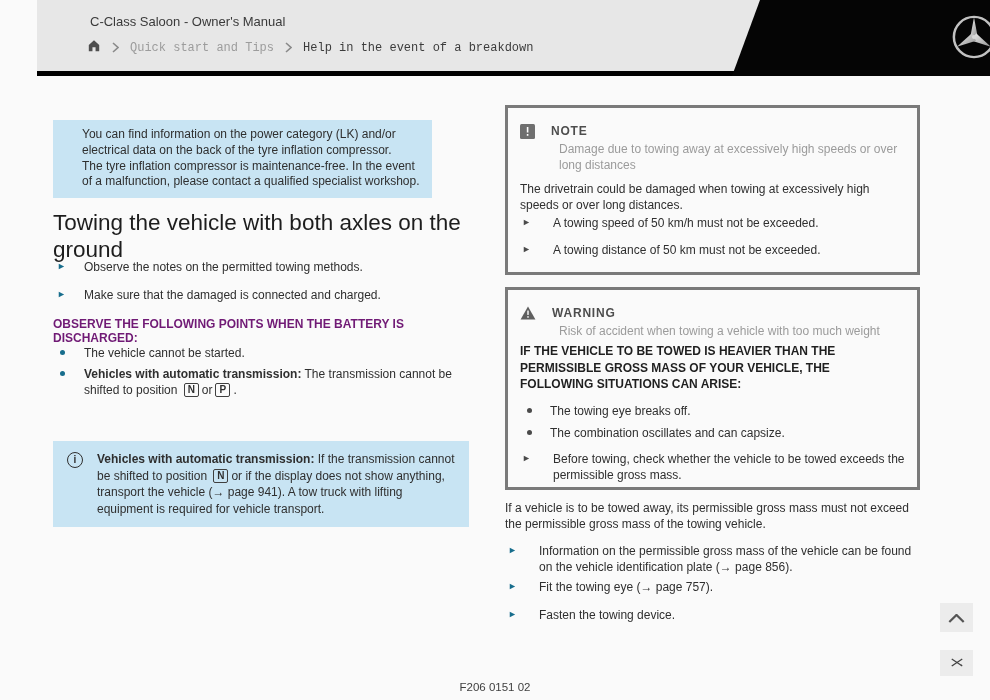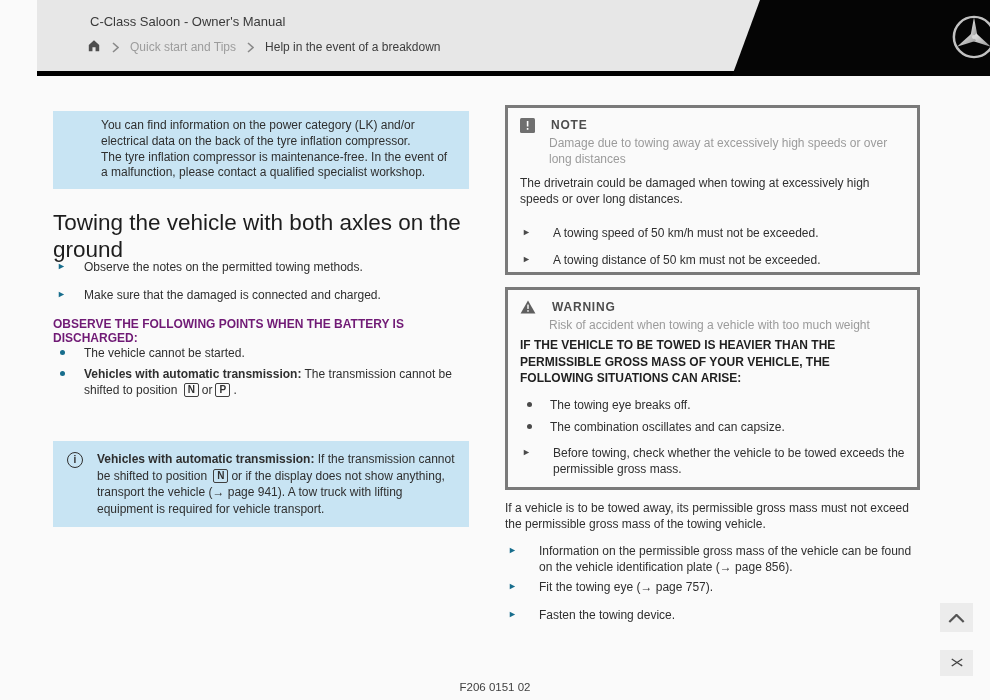--- a/index.html
+++ b/index.html
@@ -4,63 +4,63 @@
 <style>
   html,body{margin:0;padding:0;}
   body{
     width:990px;height:700px;position:relative;overflow:hidden;
     background:#fafafa;color:#2f2f2f;
     font-family:"Liberation Sans", sans-serif;
   }
   
   .topbar{position:absolute;top:0;left:0;width:990px;height:76px;background:#e7e7e7;border-bottom:5px solid #000000;box-sizing:border-box;margin-left:37px;}
   .app-title{position:absolute;left:53px;top:14px;font-size:13px;color:#3a3a3a;}
-  .breadcrumb{position:absolute;left:50px;top:39px;display:flex;align-items:center;font-size:12px;}
+  .breadcrumb{position:absolute;left:50px;top:39px;display:flex;align-items:center;font-size:12px;font-family:Liberation Mono, monospace;}
   .breadcrumb .sep{margin:0 11px;display:flex;align-items:center;}
   .crumb-parent{color:#9c9c9c;cursor:pointer;}
   .crumb-current{color:#3c3c3c;}
   .home-btn{display:flex;align-items:center;cursor:pointer;}
   .brand-corner{position:absolute;top:0;right:0;width:295px;height:76px;background:#050505;
     clip-path:polygon(28px 0,295px 0,295px 76px,0 76px);}
   .brand-logo{position:absolute;left:219px;top:14px;}
 
   
   .abs{position:absolute;box-sizing:border-box;}
   .body-txt{font-size:12px;line-height:16px;}
 
   
   .infobox{background:#c8e4f3;}
-  .box1{left:53px;top:111px;width:416px;padding:7px 12px 8px 48px;font-size:12px;line-height:15.8px;}
+  .box1{left:53px;top:120px;width:379px;padding:7px 12px 8px 29px;font-size:12px;line-height:15.8px;}
   .h1{left:53px;top:194px;width:442px;font-size:22.5px;line-height:27px;font-weight:400;color:#1d1d1d;}
   .steps-left{left:53px;top:259px;width:420px;}
   .step{display:flex;align-items:flex-start;font-size:12px;line-height:16px;}
   .steps-left .step{margin-bottom:12px;}
   .marker-arrow{flex:0 0 27px;padding-left:4px;font-size:9px;line-height:15px;color:#176d8c;}
   .step .txt{flex:1;}
   .subhead{left:53px;top:317px;width:435px;font-size:12px;font-weight:700;color:#701a75;}
   .bullets{left:53px;top:345px;width:420px;}
   .bli{display:flex;align-items:flex-start;font-size:12px;line-height:16px;margin-bottom:5px;}
   .dot{flex:0 0 5px;width:5px;height:5px;border-radius:50%;background:#176d8c;margin:5px 19px 0 7px;}
   .bli .txt{flex:1;}
   .box2{left:53px;top:441px;width:416px;padding:10px 14px;display:flex;font-size:12px;line-height:16.5px;}
   .info-glyph{flex:0 0 16px;height:16px;border:1.3px solid #2f2f2f;border-radius:50%;text-align:center;
     font-size:10px;line-height:13px;font-weight:600;margin:1px 14px 0 0;box-sizing:border-box;}
   .keycap{display:inline-block;min-width:9px;padding:0 2px;border:1px solid #3f3f3f;border-radius:2px;
     font-size:10px;font-weight:700;line-height:12px;text-align:center;margin:0 3px;position:relative;top:-1px;}
   b.lead{font-weight:700;}
 
   
-  .gbox{left:505px;width:415px;border:3px solid #7a7a7a;padding:9px 12px;font-size:12px;line-height:16px;}
+  .gbox{left:505px;width:415px;border:3px solid #7a7a7a;padding:15px 12px;font-size:12px;line-height:16px;}
   .note-box{top:105px;height:170px;}
   .warn-box{top:287px;height:203px;}
   .gbox-head{display:flex;align-items:center;margin-bottom:2px;}
   .gbox-icon{flex:0 0 15px;margin-right:16px;display:flex;align-items:center;}
   .gbox-label{font-weight:700;font-size:12px;color:#4d4d4d;letter-spacing:.8px;}
-  .gbox-sub{color:#9b9b9b;margin-left:29px;margin-bottom:8px;max-width:362px;}
-  .gbox-body{margin-bottom:18px;}
+  .gbox-sub{color:#9b9b9b;margin-left:39px;margin-bottom:8px;max-width:362px;}
+  .gbox-body{margin-bottom:2px;}
   .gbox .step{margin-bottom:11px;}
   .gbox .marker-arrow{flex:0 0 31px;padding-left:2px;color:#4a4a4a;}
   .warn-bold{font-weight:700;color:#1f1f1f;line-height:16.5px;margin-bottom:10px;}
   .gbox .dot{background:#4a4a4a;margin:5px 18px 0 7px;}
   .gbox .bli{margin-bottom:6px;}
   .warn-steps{margin-top:10px;}
 
   .right-para{left:505px;top:500px;width:406px;}
   .steps-right{left:505px;top:543px;width:414px;}
   .steps-right .marker-arrow{flex:0 0 31px;padding-left:3px;}

